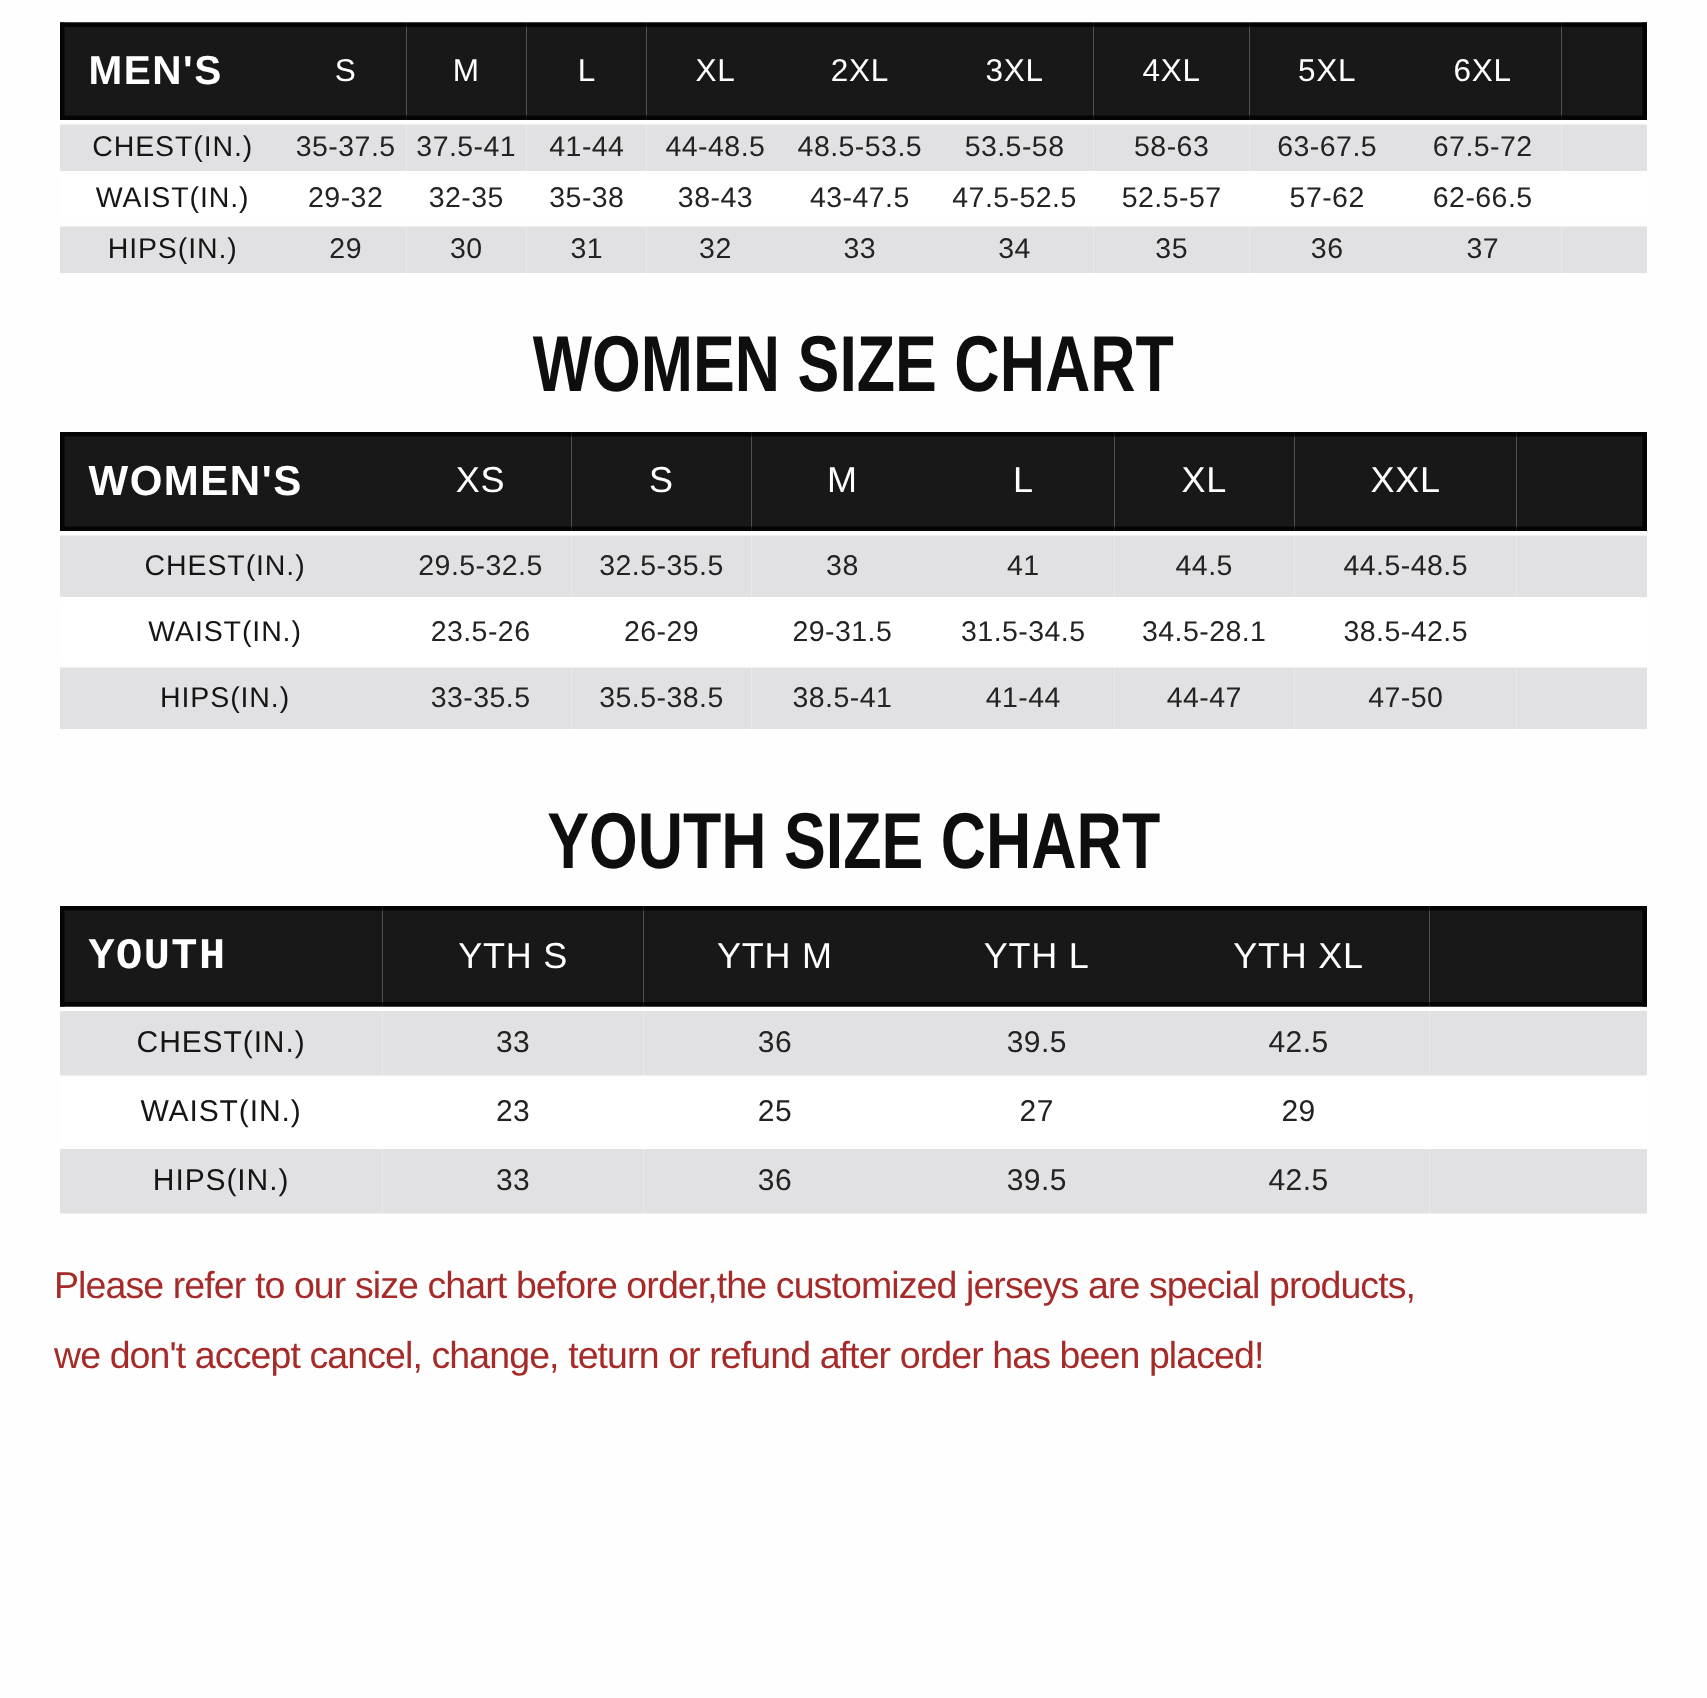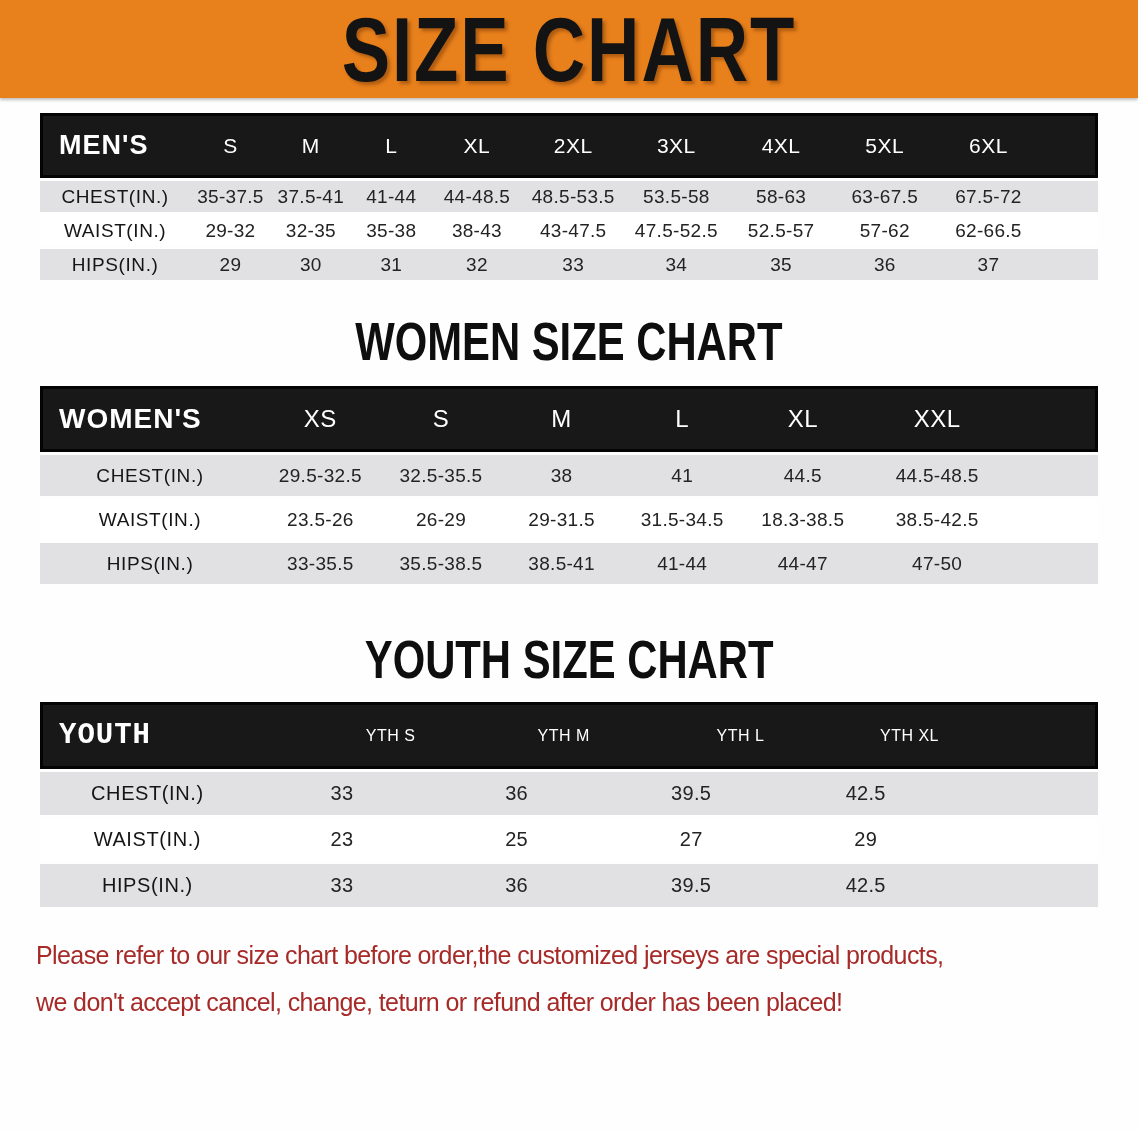--- a/index.html
+++ b/index.html
@@ -81,43 +81,40 @@
   .tbl-men   th { height: 38px; font-size: 21px; }
   .tbl-men   th.corner { font-size: 27px; }
   .tbl-men   td { height: 31px; font-size: 19px; }
   .tbl-men   { margin-top: 12px; }
 
   .tbl-women th { height: 61px; font-size: 24px; }
   .tbl-women th.corner { font-size: 28px; }
   .tbl-women td { height: 41px; font-size: 19px; }
   .tbl-women { margin-top: 16px; }
 
-  .tbl-youth th { height: 60px; font-size: 16px; text-align: right; }
+  .tbl-youth th { height: 60px; font-size: 24px; }
   .tbl-youth th.corner { font-size: 29px; font-family: Liberation Mono, monospace; }
   .tbl-youth td { height: 43px; font-size: 20px; }
   .tbl-youth { margin-top: 14px; }
 
   .disclaimer {
     margin: 22px 36px 0;
     color: #a62a28;
     font-size: 25px;
     font-weight: 500;
     line-height: 47px;
     letter-spacing: -0.6px;
     white-space: nowrap;
   }
 </style>
 </head>
 <body>
 
 <div class="page">
 
-  <header class="banner">
-    <span class="banner-title">SIZE CHART</span>
-  </header>
 
   <table class="size-table tbl-men">
       <colgroup>
         <col style="width: 14.2%;">
         <col style="width: 7.6%;">
         <col style="width: 7.6%;">
         <col style="width: 7.6%;">
         <col style="width: 8.6%;">
         <col style="width: 9.6%;">
         <col style="width: 9.9%;">
@@ -220,21 +217,21 @@
           <td>44.5</td>
           <td>44.5-48.5</td>
           <td></td>
         </tr>
         <tr>
           <td class="row-head">WAIST(IN.)</td>
           <td>23.5-26</td>
           <td>26-29</td>
           <td>29-31.5</td>
           <td>31.5-34.5</td>
-          <td>18.3-38.5</td>
+          <td>34.5-28.1</td>
           <td>38.5-42.5</td>
           <td></td>
         </tr>
         <tr>
           <td class="row-head">HIPS(IN.)</td>
           <td>33-35.5</td>
           <td>35.5-38.5</td>
           <td>38.5-41</td>
           <td>41-44</td>
           <td>44-47</td>

